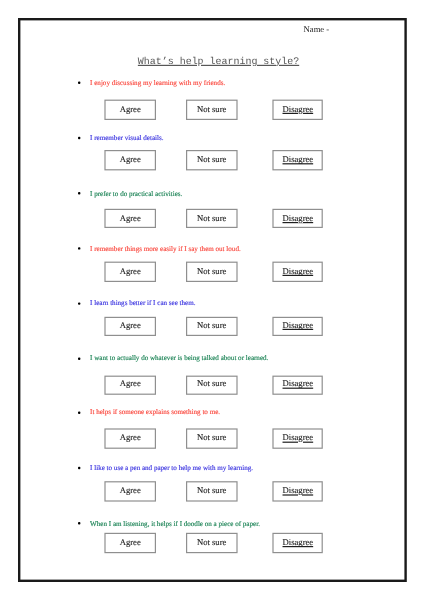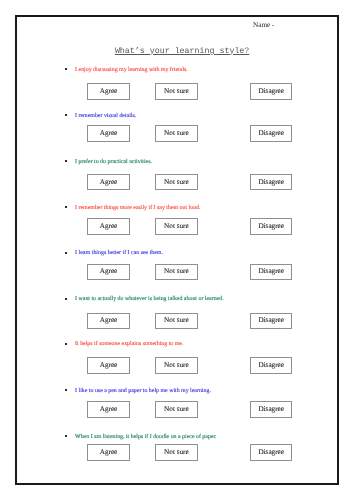--- a/index.html
+++ b/index.html
@@ -20,29 +20,29 @@
   .q{position:absolute;font-size:5.9px;white-space:nowrap;line-height:6px;
      -webkit-text-stroke:0.13px;left:75.1px;top:0.45px;}
   .bullet{position:absolute;left:64.5px;top:2px;width:2px;height:2px;
      background:#000;border-radius:40%;}
   .boxrow{position:absolute;left:0;width:354px;height:0;}
   .box{position:absolute;height:16.6px;border:0.8px solid #8f8f8f;box-sizing:border-box;
        font-size:7.2px;color:#1f1f1f;display:flex;align-items:center;justify-content:center;
        line-height:8px;padding-bottom:1.0px;-webkit-text-stroke:0.1px;}
   .box.c0{left:87px;width:43px;}
   .box.c1{left:155.2px;width:42.4px;}
-  .box.c2{left:250px;width:42.4px;}
+  .box.c2{left:227px;width:42.4px;text-decoration:underline;}
 </style>
 </head>
 <body>
 
 <div class="sheet">
   <div class="page-border"></div>
   <div class="name-line">Name -</div>
-  <div class="title">What’s your learning style?</div>
+  <div class="title">What’s help learning style?</div>
 
   <div id="questions">
   <div class="qrow" style="top: 66.3px;">
     <span class="bullet"></span>
     <span class="q" style="color: rgb(250, 74, 64);">I enjoy discussing my learning with my friends.</span>
   </div>
   <div class="boxrow" style="top: 83.1px;">
     <div class="box c0" style="top: 0px;">Agree</div>
     <div class="box c1" style="top: 0px;">Not sure</div>
     <div class="box c2" style="top: 0px;">Disagree</div>

